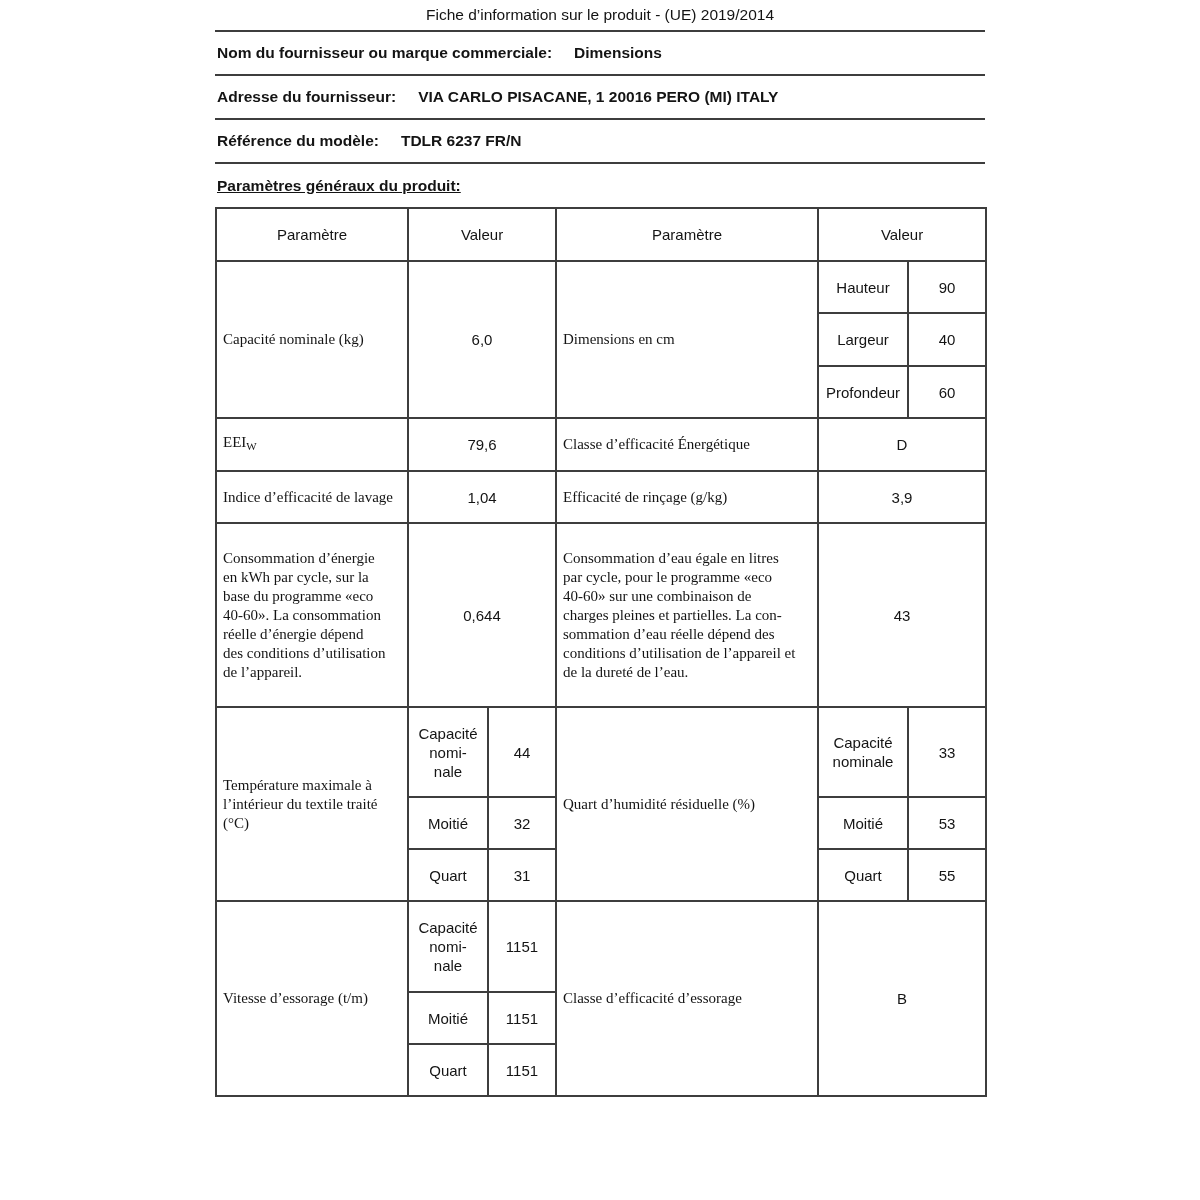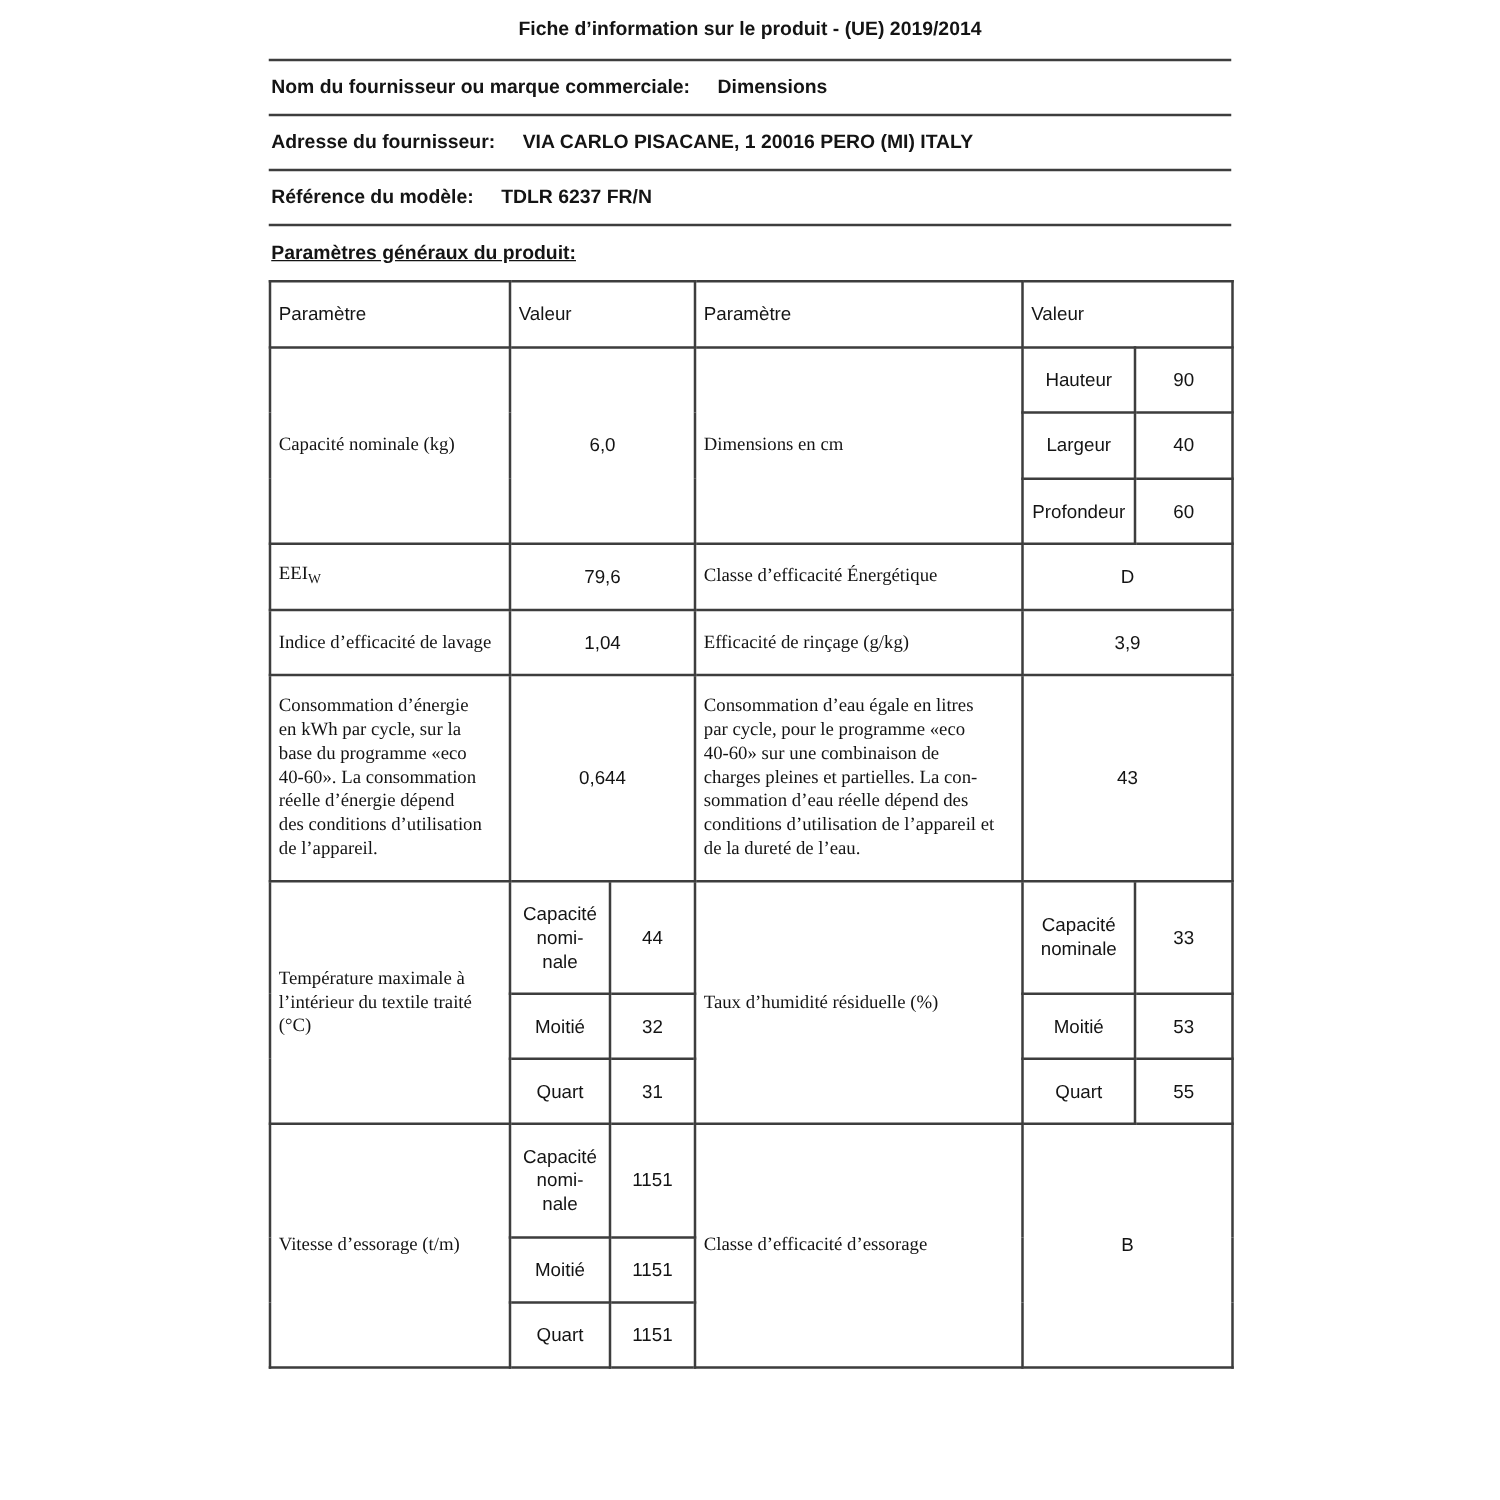--- a/index.html
+++ b/index.html
@@ -9,23 +9,23 @@
     background: #ffffff;
     color: #141414;
     font-family: "Liberation Sans", "DejaVu Sans", sans-serif;
   }
   .content {
     position: absolute;
     left: 215px; top: 0;
     width: 770px;
   }
   .title-row {
-    height: 49px;
+    height: 32px;
     display: flex; align-items: center; justify-content: center;
-    font-weight: bold; font-size: 15.5px;
+    font-weight: normal; font-size: 15.5px;
     border-bottom: 2px solid #3d3d3d;
   }
   .head-line {
     height: 44px;
     display: flex; align-items: center;
     font-weight: bold; font-size: 15.5px;
     border-bottom: 2px solid #3d3d3d;
     padding-left: 2px;
   }
   .head-line .lab { margin-right: 22px; white-space: nowrap; }
@@ -39,26 +39,26 @@
   table.fiche td {
     border: 2px solid #3d3d3d;
     vertical-align: middle;
     padding: 5px 6px;
     line-height: 19px;
     white-space: pre-line;
     overflow: hidden;
   }
   td.lbl { text-align: left; padding-left: 10px; padding-right: 8px; font-family: Liberation Serif, serif; }
   td.ctr { text-align: center; }
-  td.hdr { text-align: left; }
+  td.hdr { text-align: center; }
   td.edge-l { border-left: none; }
   td.edge-r { border-right: none; }
   tr.r53 { height: 53px; }
   tr.r52 { height: 52px; }
-  tr.r165 { height: 165px; }
+  tr.r165 { height: 184px; }
   tr.r90 { height: 90px; }
   tr.r91 { height: 91px; }
   .sub { font-size: 11px; vertical-align: -3px; }
 </style>
 </head>
 <body>
 
 <div class="content">
 
   <div class="title-row">Fiche d’information sur le produit - (UE) 2019/2014</div>
@@ -148,21 +148,21 @@
     </tr>
 
     <tr class="r90">
       <td class="lbl edge-l" rowspan="3">Température maximale à
 l’intérieur du textile traité
 (°C)</td>
       <td class="ctr">Capacité
 nomi-
 nale</td>
       <td class="ctr">44</td>
-      <td class="lbl" rowspan="3">Taux d’humidité résiduelle (%)</td>
+      <td class="lbl" rowspan="3">Quart d’humidité résiduelle (%)</td>
       <td class="ctr">Capacité
 nominale</td>
       <td class="ctr edge-r">33</td>
     </tr>
     <tr class="r52">
       <td class="ctr">Moitié</td>
       <td class="ctr">32</td>
       <td class="ctr">Moitié</td>
       <td class="ctr edge-r">53</td>
     </tr>

